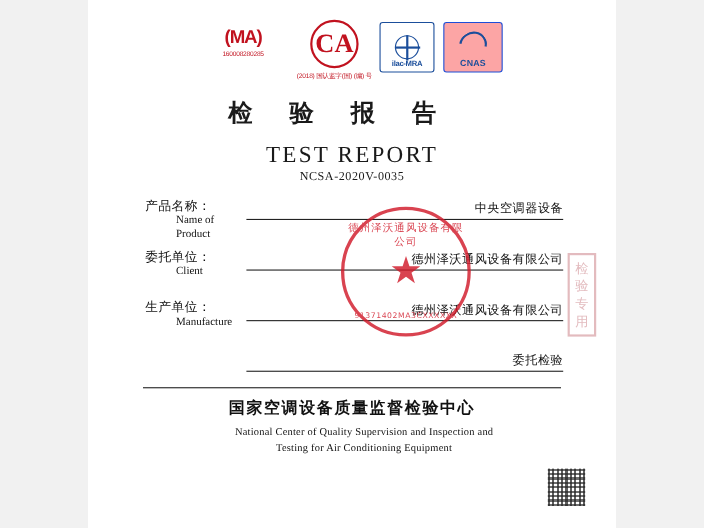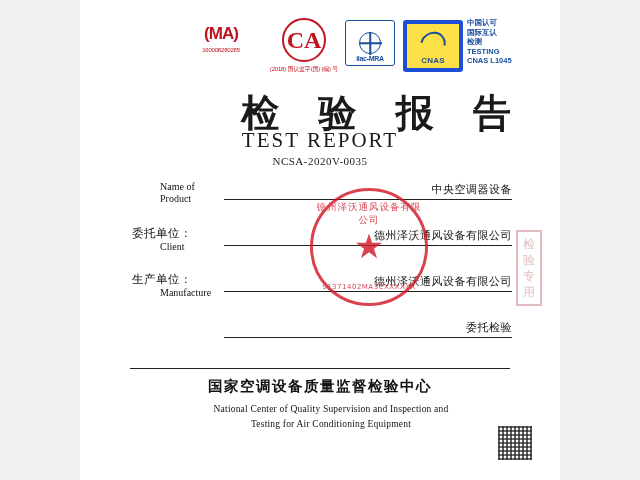--- a/index.html
+++ b/index.html
@@ -86,21 +86,21 @@
   .ilac-txt{
     position:absolute;bottom:3px;left:0;right:0;text-align:center;
     font-family:"Liberation Sans", sans-serif;
     font-size:7px;font-weight:bold;color:#1b4e9b;
     letter-spacing:-0.3px;
   }
   
   .cnas{left:218px; top:10px;}
   .cnas-box{
     width:52px;height:44px;
-    border:4px solid #1d4ed8;border-radius:3px;background:#fde047;
+    border:1px solid #1d4ed8;border-radius:3px;background:#fca5a5;
     position:relative;
   }
   .cnas-swirl{
     position:absolute;left:50%;top:8px;transform:translateX(-50%);
     width:22px;height:20px;
     border:2px solid #1b4e9b;
     border-radius:50%;
     border-left-color:transparent;
     border-bottom-color:transparent;
     transform:translateX(-50%) rotate(-35deg);
@@ -119,23 +119,23 @@
     font-weight:bold;
     color:#1b4e9b;
     line-height:9.5px;
     text-align:left;
   }
   .cnastext .cn{font-family:"DejaVu Sans", sans-serif;font-size:7.5px;}
 
   
   .title-cn{
     position:absolute;top:88px;left:0;width:444px;
-    text-align:right;
+    text-align:center;
     font-family:"DejaVu Serif", serif;
-    font-size:38px;
+    font-size:22px;
     font-weight:bold;
     letter-spacing:13px;
     text-indent:13px;
     color:#1a1a1a;
   }
   .title-en{
     position:absolute;top:128px;left:0;width:480px;
     text-align:center;
     font-family:Liberation Serif, serif;
     font-size:21px;
@@ -247,21 +247,21 @@
     text-align:center;
     line-height:16px;
     padding-top:4px;
     box-sizing:border-box;
     opacity:0.9;
   }
 
   
   .footer{
     position:absolute;
-    top:368px;left:0;width:480px;
+    top:352px;left:0;width:480px;
     text-align:center;
   }
   .foot-line{
     width:380px;height:1px;background:#222;
     margin:0 auto 8px auto;
   }
   .foot-cn{
     font-family:"DejaVu Sans", sans-serif;
     font-size:14.5px;
     font-weight:bold;
@@ -322,38 +322,32 @@
       </div>
     </div>
 
     <div class="mark cnas">
       <div class="cnas-box">
         <div class="cnas-swirl"></div>
         <div class="cnas-txt">CNAS</div>
       </div>
     </div>
 
-    <div class="mark cnastext">
-      <div class="cn">中国认可</div>
-      <div class="cn">国际互认</div>
-      <div class="cn">检测</div>
-      <div>TESTING</div>
-      <div>CNAS L1045</div>
-    </div>
   </div>
 
   <div class="title-cn">检 验 报 告</div>
   <div class="title-en">TEST REPORT</div>
   <div class="report-no">NCSA-2020V-0035</div>
 
 
   <div class="fields">
 
     <div class="field">
       <div class="f-label">
+        <div class="f-cn">产品名称：</div>
         <div class="f-en">Name of Product</div>
       </div>
       <div class="f-value">中央空调器设备</div>
     </div>
 
     <div class="field">
       <div class="f-label">
         <div class="f-cn">委托单位：</div>
         <div class="f-en">Client</div>
       </div>

